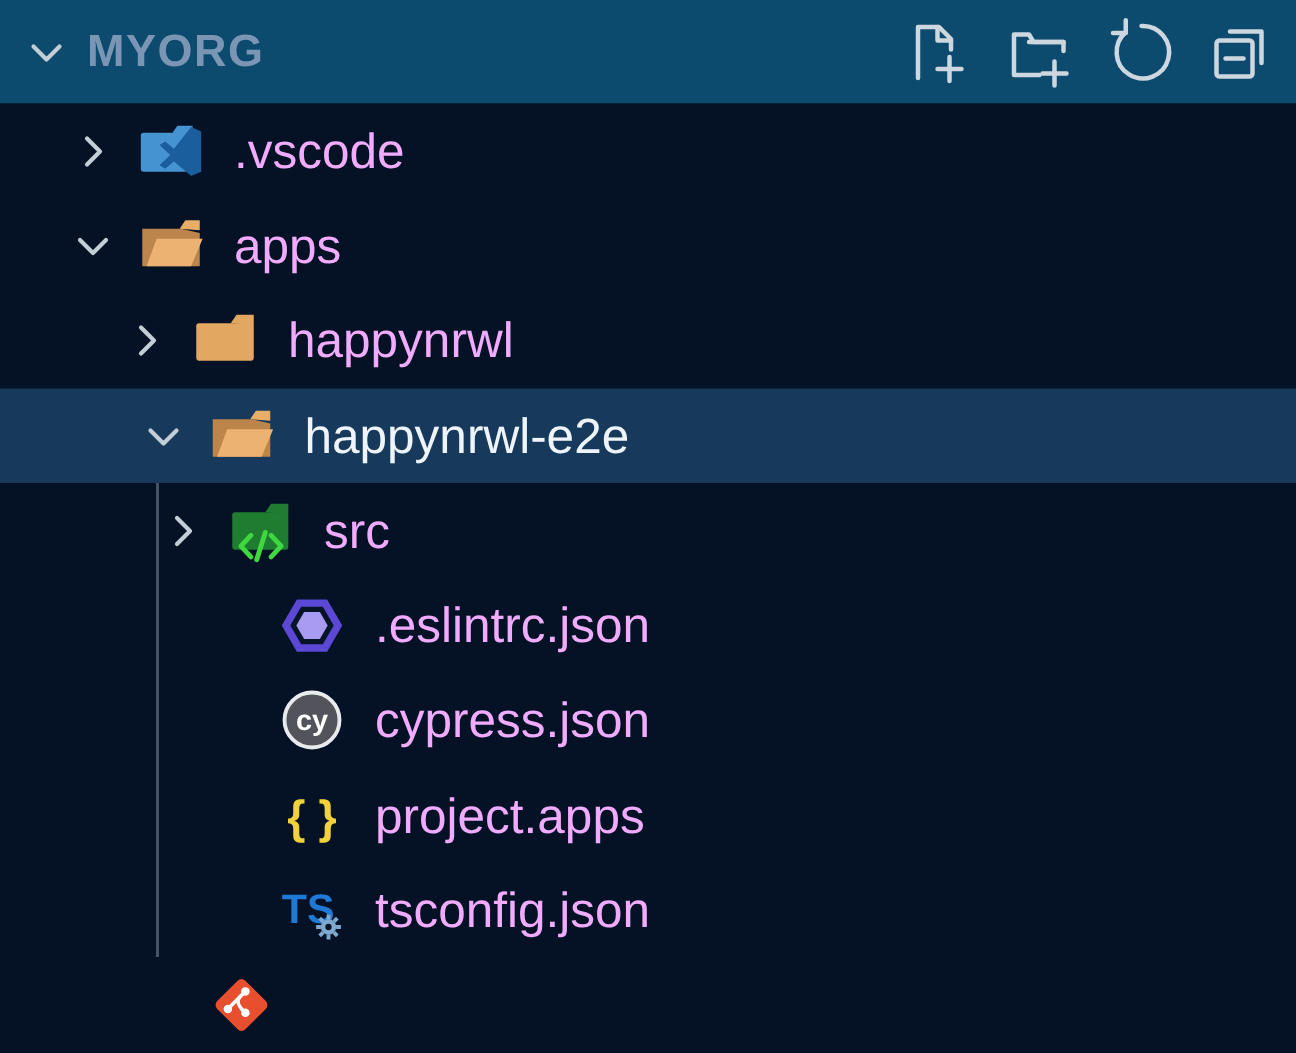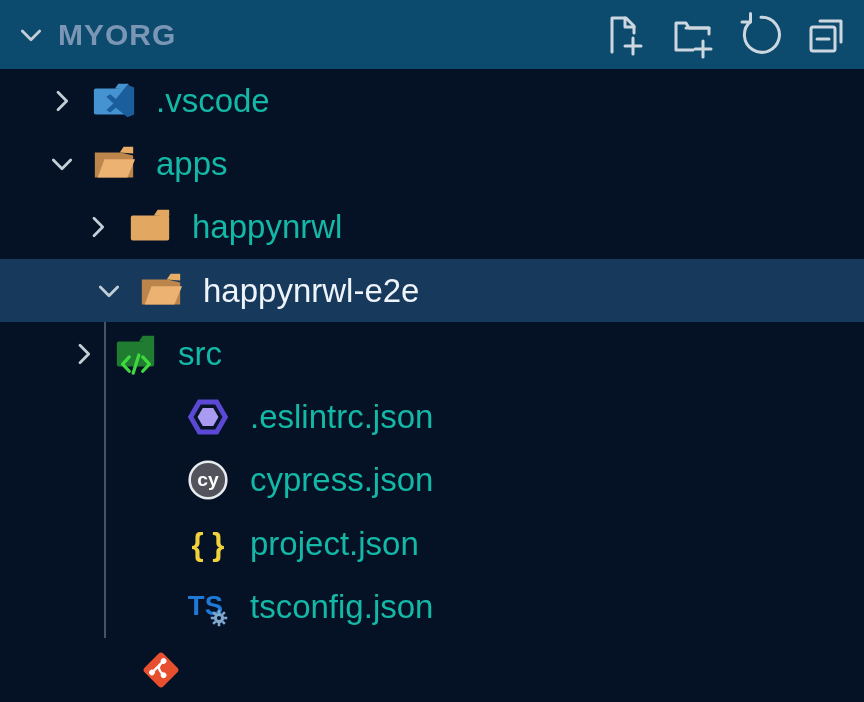--- a/index.html
+++ b/index.html
@@ -34,21 +34,21 @@
     height:63.3px;display:flex;align-items:center;box-sizing:border-box;cursor:pointer;
   }
   .row.selected{background:#16395c}
   .twisty{
     width:52px;height:52px;flex:none;display:flex;align-items:center;justify-content:center;
   }
   .file-icon{
     width:52px;height:52px;flex:none;display:flex;align-items:center;justify-content:center;
   }
   .label{
-    margin-left:16px;font-size:33px;color:#14b8a6;white-space:nowrap;user-select:none;
+    margin-left:16px;font-size:33px;color:#f0abfc;white-space:nowrap;user-select:none;
   }
   .row.selected .label{color:#eef4f9}
   .indent-guide{
     position:absolute;left:104px;top:253px;width:2px;height:316px;
     background:rgba(158,176,192,0.42);pointer-events:none;
   }
 </style>
 </head>
 <body>
 
@@ -152,21 +152,21 @@
         </span>
         <span class="file-icon">
           <svg width="46" height="46" viewBox="0 0 48 48">
             <path d="M30 12l4-6h10v7z" fill="#e8ae68"></path>
             <path d="M4 38V12h27l13 3v23z" fill="#bb854b"></path>
             <path d="M7 38l7-19h32l-8 19z" fill="#ecb272"></path>
           </svg>
         </span>
         <span class="label">happynrwl-e2e</span>
       </div>
-      <div class="row" style="padding-left: 58px;">
+      <div class="row" style="padding-left: 96px;">
         <span class="twisty">
           <svg width="32" height="32" viewBox="0 0 24 24">
             <path d="M9 5.5L15.5 12 9 18.5" fill="none" stroke="#c3ced6" stroke-width="2.1" stroke-linecap="round" stroke-linejoin="round"></path>
           </svg>
         </span>
         <span class="file-icon">
           <svg width="46" height="46" viewBox="0 0 48 48">
             <path d="M27 11l4-6h12v7z" fill="#1f7c31"></path>
             <rect x="4" y="11" width="39" height="26" rx="2" fill="#1f7c31"></rect>
             <g fill="none" stroke="#3fd93f" stroke-width="3.4" stroke-linecap="round" stroke-linejoin="round">
@@ -199,21 +199,21 @@
         </span>
         <span class="label">cypress.json</span>
       </div>
       <div class="row" style="padding-left: 130px;">
         <span class="twisty"></span>
         <span class="file-icon">
           <svg width="44" height="44" viewBox="0 0 48 48">
             <text x="24" y="36" text-anchor="middle" font-size="34" font-weight="bold" fill="#f2d23c" font-family="Liberation Sans, sans-serif">{ }</text>
           </svg>
         </span>
-        <span class="label">project.json</span>
+        <span class="label">project.apps</span>
       </div>
       <div class="row" style="padding-left: 130px;">
         <span class="twisty"></span>
         <span class="file-icon">
           <svg width="44" height="44" viewBox="0 0 48 48">
             <text x="2" y="33" font-size="30" font-weight="bold" fill="#1e7ad6" font-family="Liberation Sans, sans-serif">TS</text>
             <g stroke="#7fa9cf" stroke-width="2.8">
               <line x1="41.5" y1="36" x2="45" y2="36"></line>
               <line x1="39.9" y1="39.9" x2="42.4" y2="42.4"></line>
               <line x1="36" y1="41.5" x2="36" y2="45"></line>

